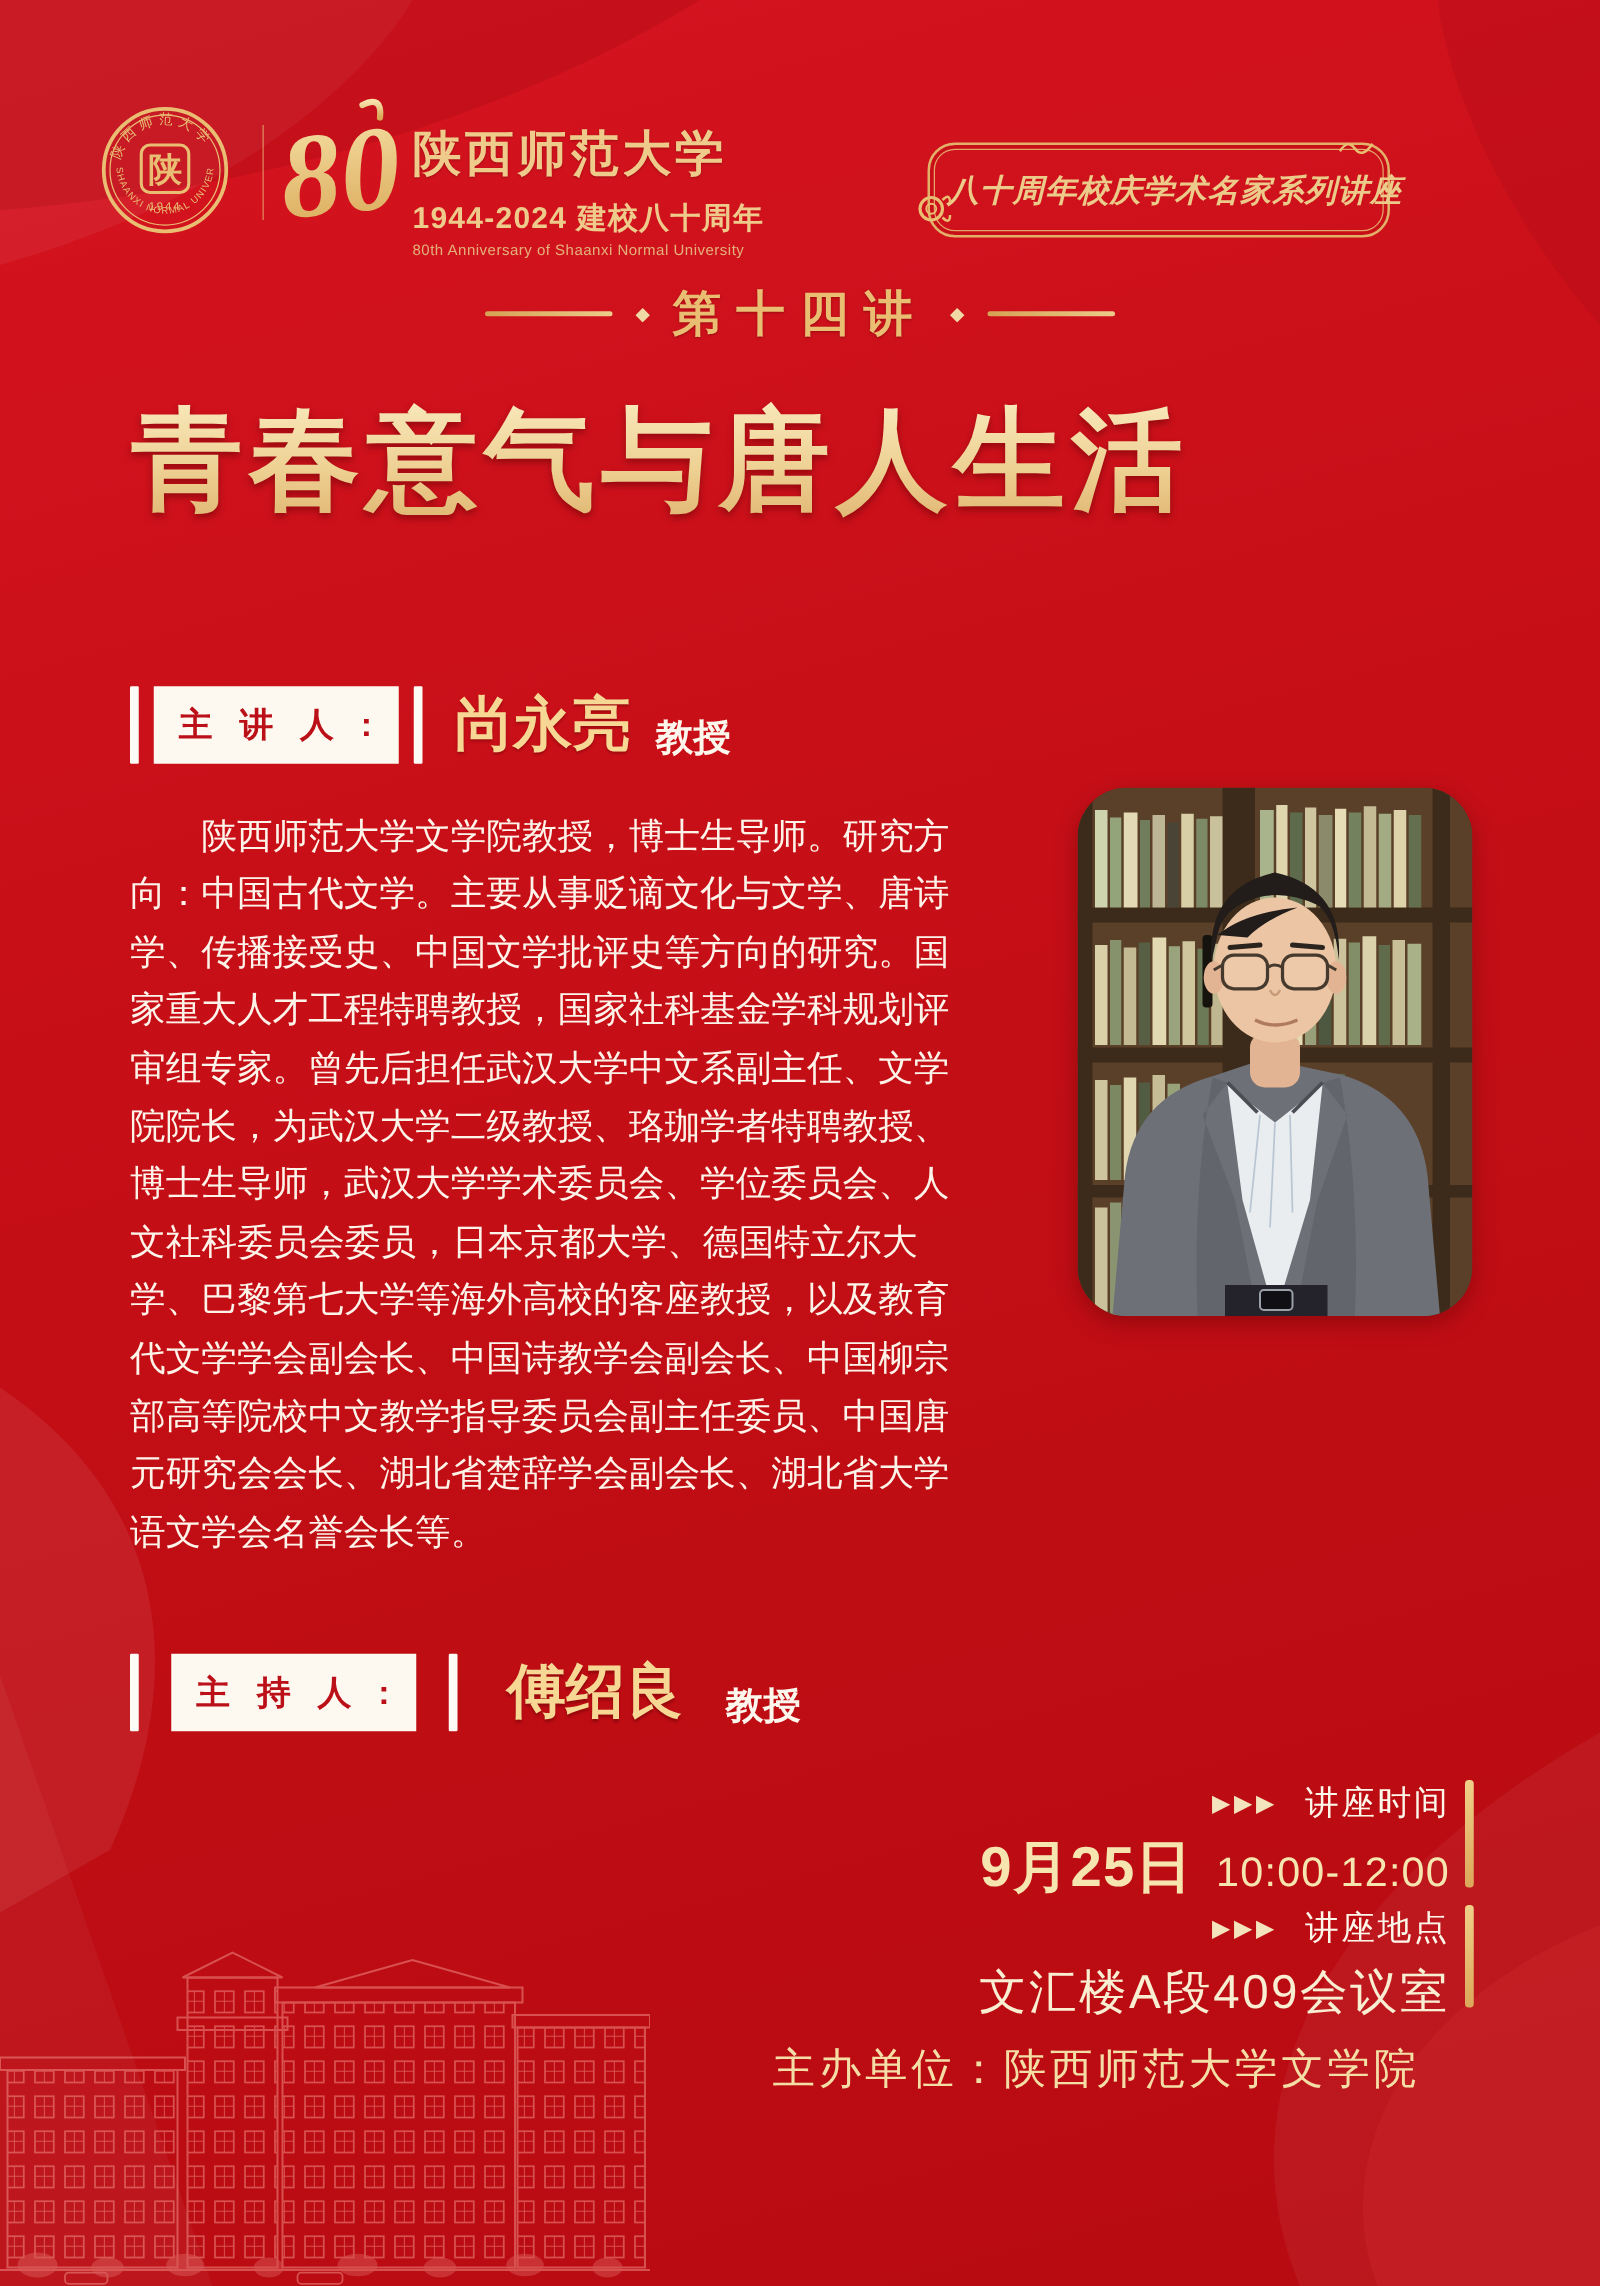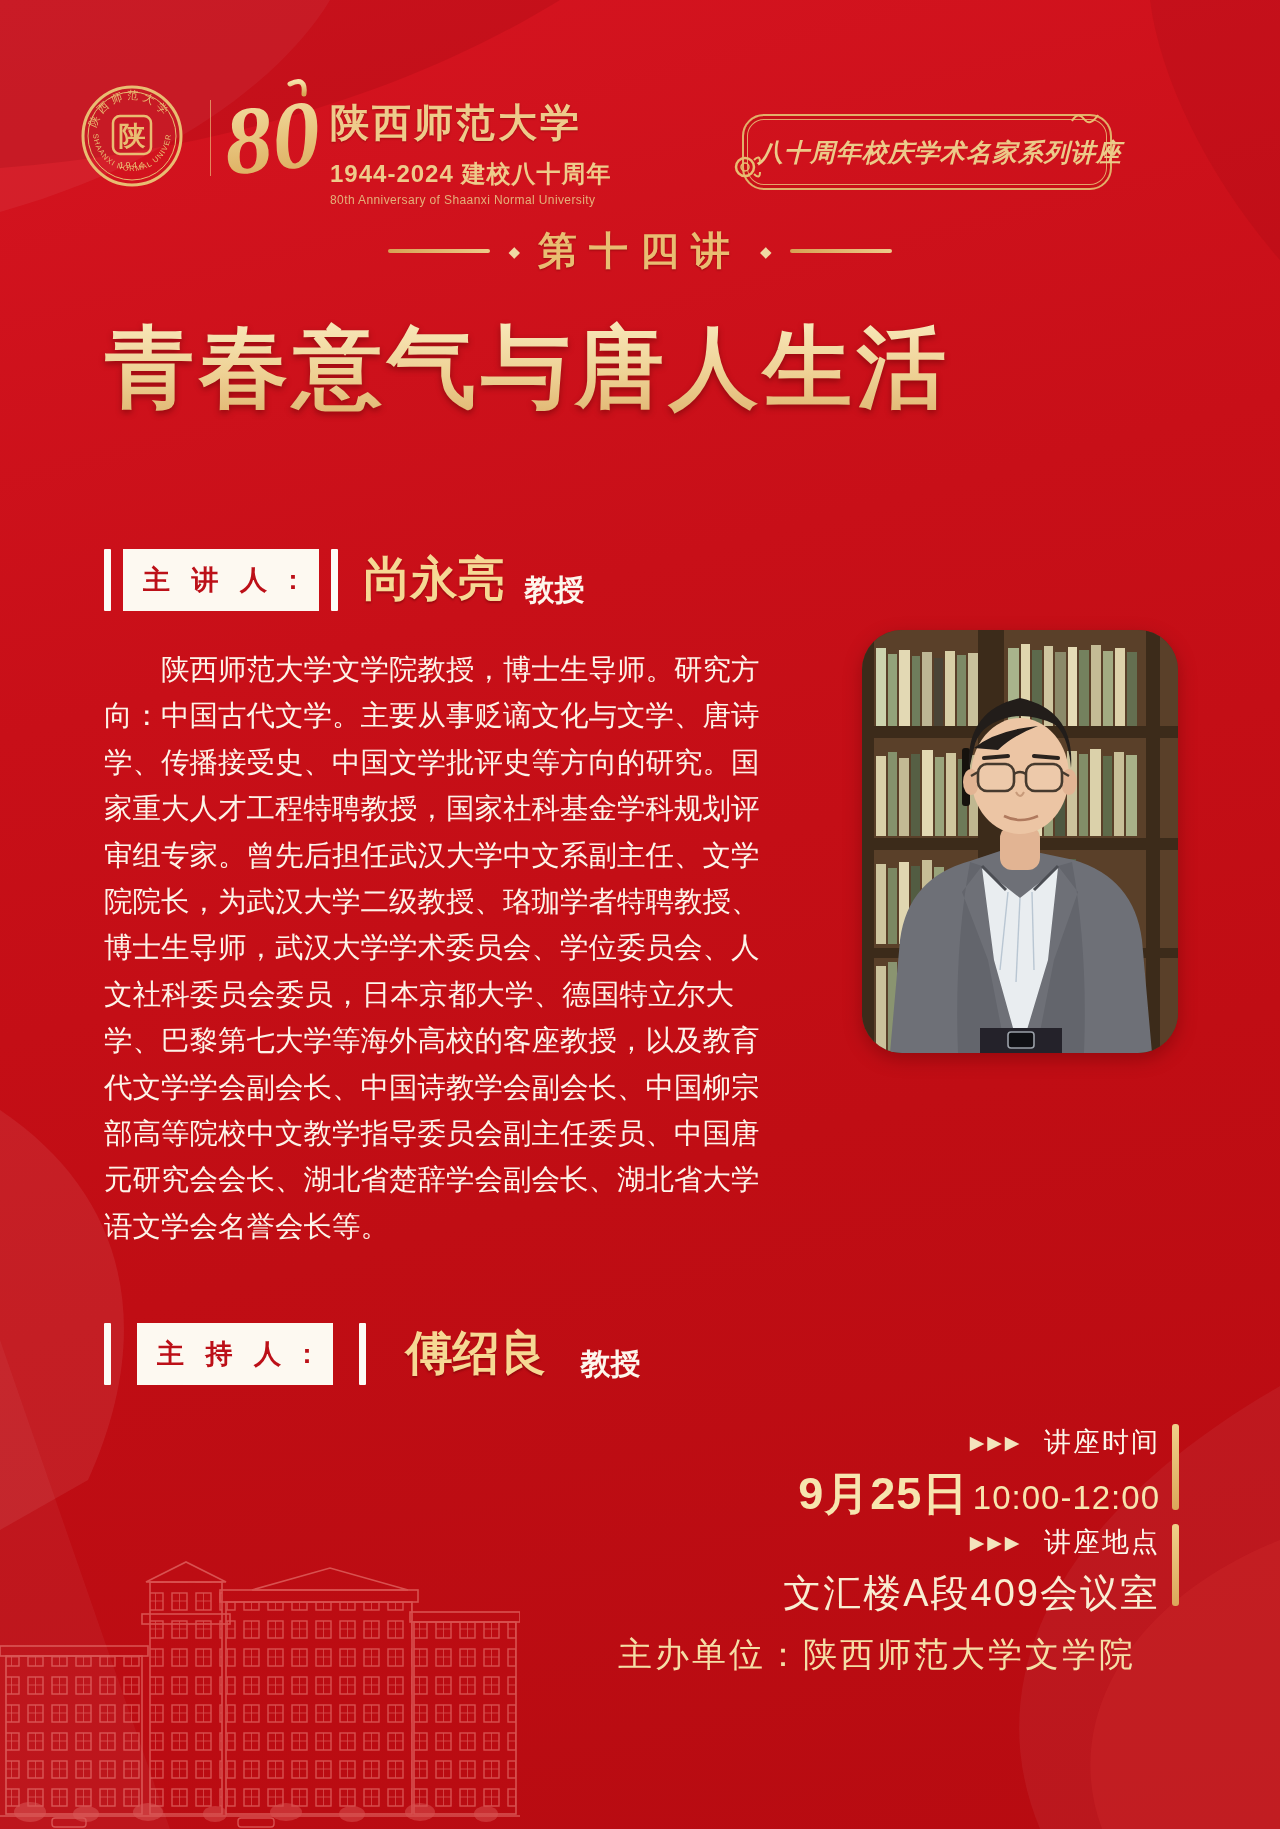--- a/index.html
+++ b/index.html
@@ -61,21 +61,21 @@
   .gold-bar{width:7px;background:linear-gradient(180deg,#f0d089,#dca75a);border-radius:3px;left:1172px;}
   .bar-time{top:1424px;height:86px;}
   .bar-place{top:1524px;height:82px;}
   .sched-block{left:540px;width:620px;text-align:right;}
   .sched-head{font-size:27px;color:#fdf7ea;letter-spacing:2px;white-space:nowrap;}
   .arrow-icon{color:#f4e4bd;font-size:19px;letter-spacing:3px;margin-right:12px;vertical-align:2px;}
   .sched-time-block{top:1424px;}
   .sched-place-block{top:1524px;}
   .sched-date-line{margin-top:4px;white-space:nowrap;}
   .sched-date{font-size:45px;font-weight:bold;color:#f7e5af;letter-spacing:1px;}
-  .sched-clock{font-size:33px;color:#f7e5af;letter-spacing:1px;}
+  .sched-clock{font-size:33px;color:#f7e5af;margin-left:14px;letter-spacing:1px;}
   .sched-place{margin-top:8px;font-size:38px;color:#f9edd2;letter-spacing:2px;white-space:nowrap;}
   .organizer{left:618px;top:1632px;font-size:34px;color:#f5dea6;letter-spacing:3px;white-space:nowrap;font-family:Liberation Serif, serif;}
   
   .building{left:0;top:1560px;opacity:.42;}
 </style>
 </head>
 <body>
 
 <div class="poster">
 

